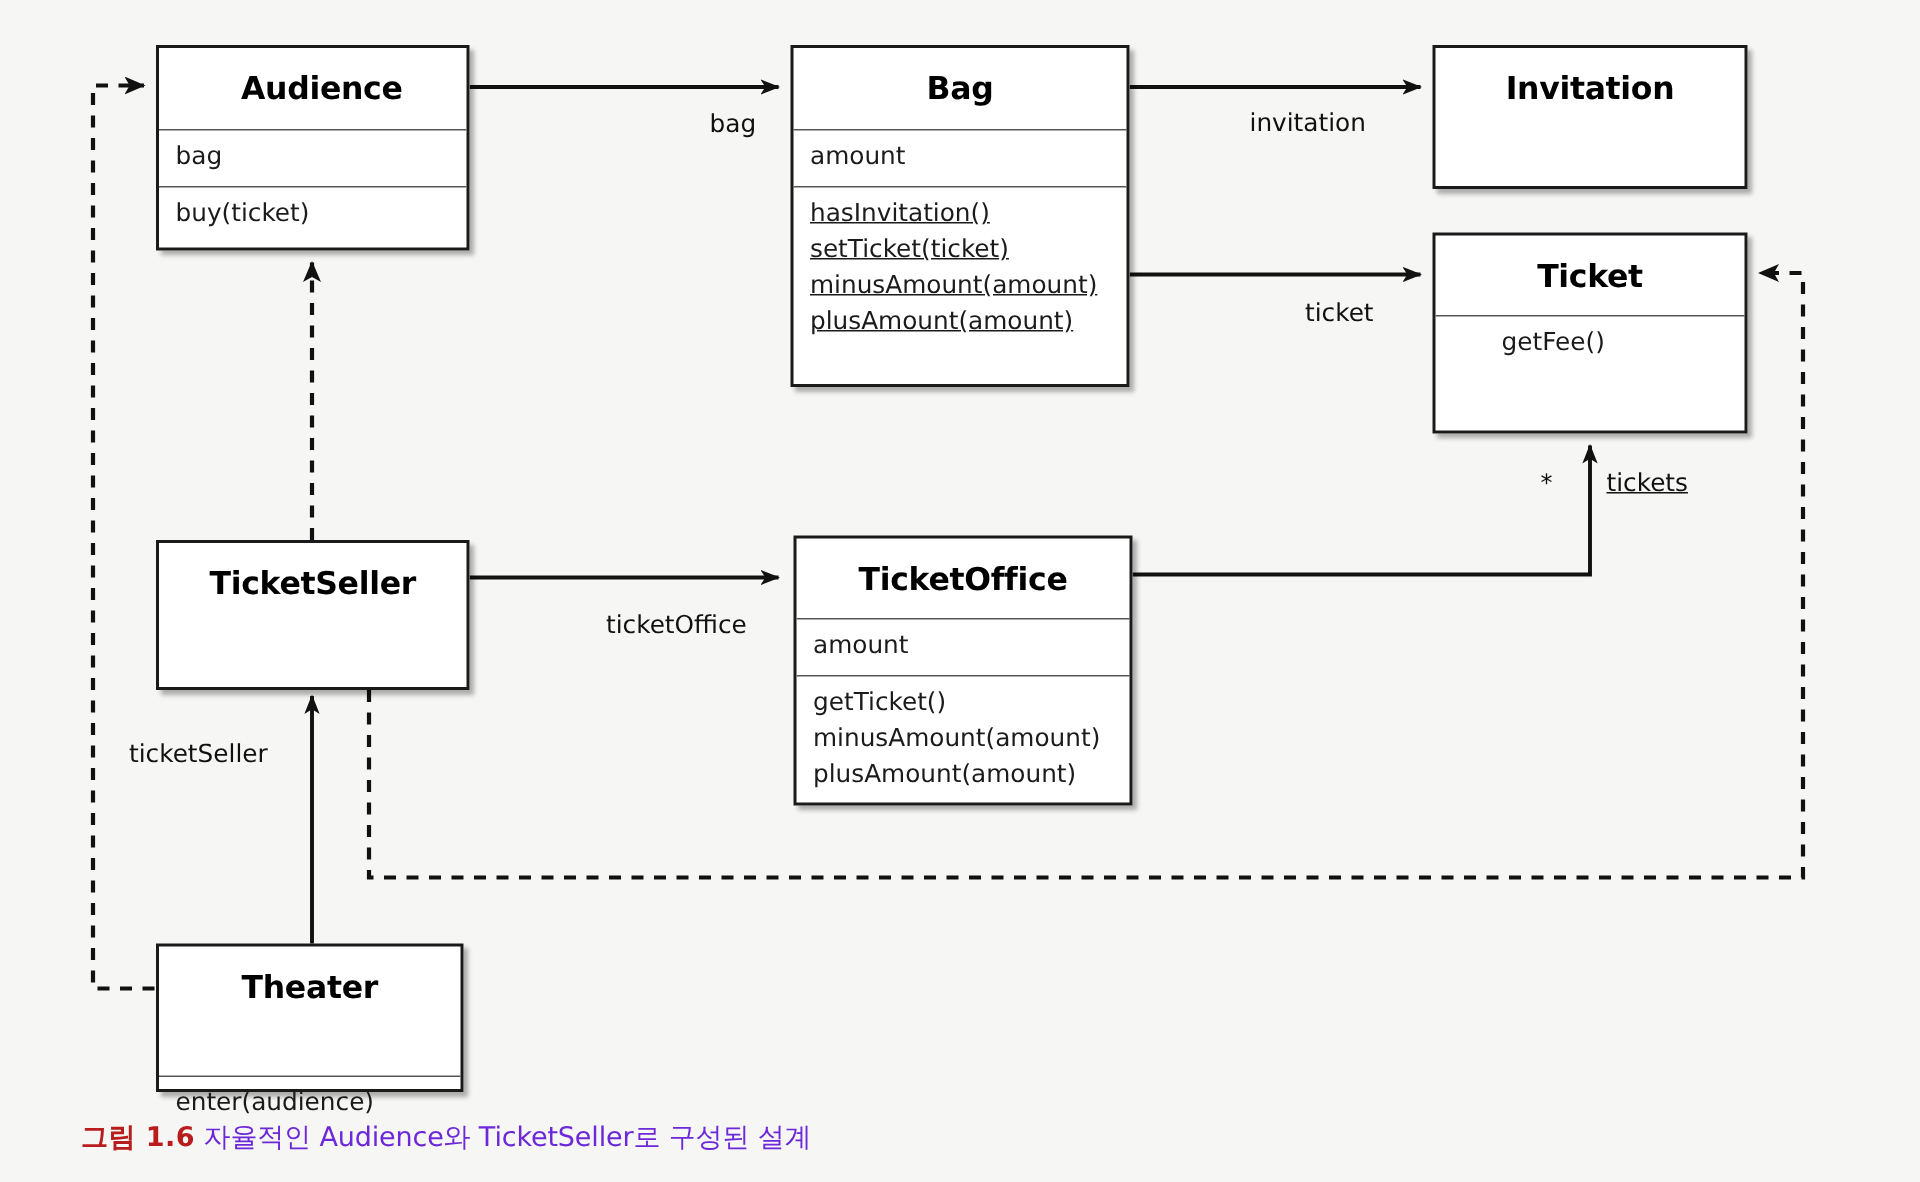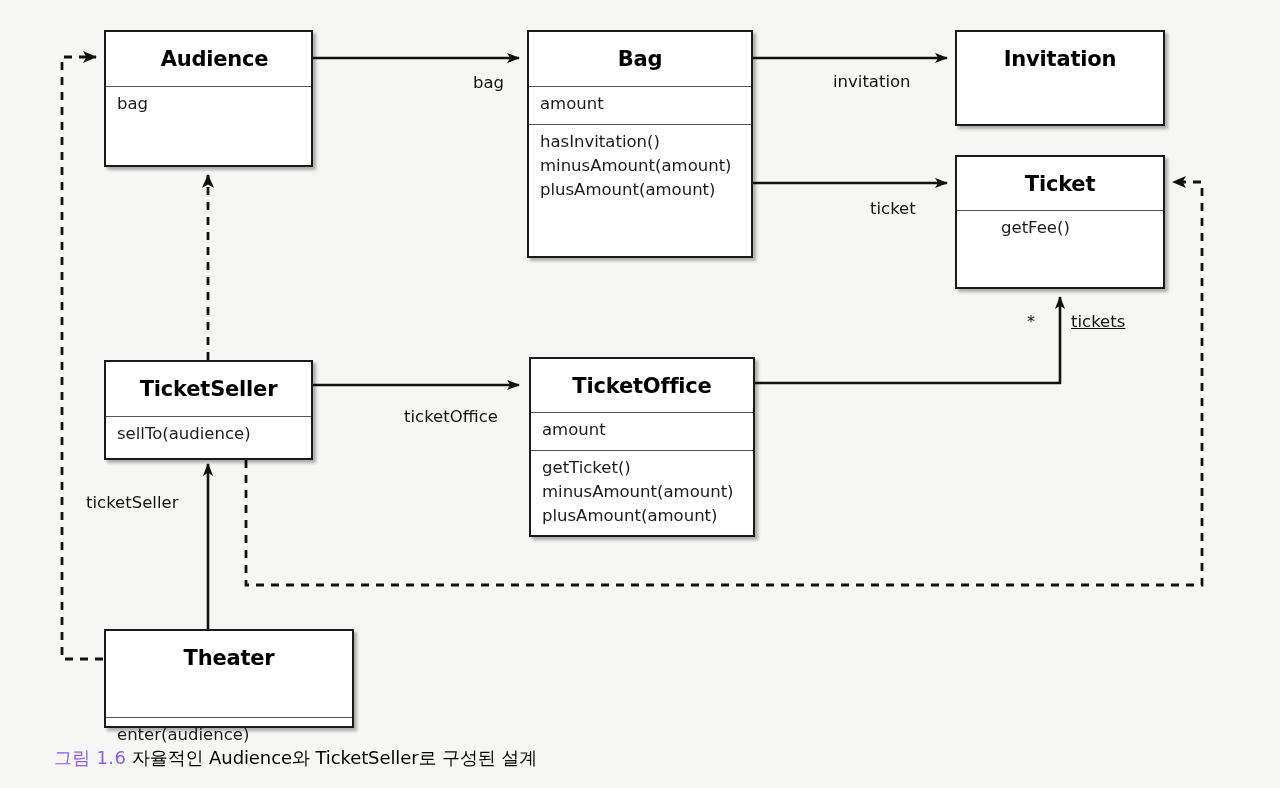--- a/index.html
+++ b/index.html
@@ -74,26 +74,26 @@
   
   .caption {
     position: absolute;
     left: 54px;
     top: 746px;
     font-size: 18px;
     white-space: nowrap;
     z-index: 7;
   }
   .caption .fig-no {
-    color: #8b5cf6;
-    font-weight: normal;
+    color: #b91c1c;
+    font-weight: bold;
     letter-spacing: 0.3px;
   }
   .caption .cap-text {
-    color: #000000;
+    color: #6d28d9;
     letter-spacing: -0.1px;
   }
 </style>
 </head>
 <body>
 
 <div id="diagram-root">
 
   <svg class="layer" viewBox="0 0 1280 788" xmlns="http://www.w3.org/2000/svg">
     <defs>
@@ -122,65 +122,66 @@
     <polyline points="103,659 62,659 62,57 96,57" fill="none" stroke="#111111" stroke-width="2.8" stroke-dasharray="8,7" marker-end="url(#arrowOpen)"></polyline>
 
     <polyline points="246,460 246,585 1202,585 1202,182 1173,182" fill="none" stroke="#111111" stroke-width="2.8" stroke-dasharray="8,7" marker-end="url(#arrowOpen)"></polyline>
   </svg>
 
   <div class="uml-class" style="left:104px; top:30px; width:209px; height:137px;">
     <div class="uml-name" style="height:54px;padding-left:12px;">Audience</div>
     <div class="uml-compartment" style="height:38px;">
       <div class="row">bag</div>
     </div>
+    <div class="uml-compartment" style="height:45px;">
+      <div class="row">buy(ticket)</div>
+    </div>
   </div>
 
   <div class="uml-class" style="left:527px; top:30px; width:226px; height:228px;">
     <div class="uml-name" style="height:54px;">Bag</div>
     <div class="uml-compartment" style="height:38px;">
       <div class="row">amount</div>
     </div>
-    <div class="uml-compartment" style="height:102px;">
+    <div class="uml-compartment" style="height:102px;text-decoration:underline;">
       <div class="row">hasInvitation()</div>
+      <div class="row">setTicket(ticket)</div>
       <div class="row">minusAmount(amount)</div>
       <div class="row">plusAmount(amount)</div>
     </div>
   </div>
 
   <div class="uml-class" style="left:955px; top:30px; width:210px; height:96px;">
     <div class="uml-name" style="height:54px;">Invitation</div>
   </div>
 
   <div class="uml-class" style="left:955px; top:155px; width:210px; height:134px;">
     <div class="uml-name" style="height:53px;">Ticket</div>
     <div class="uml-compartment" style="height:41px;padding-left:44px;">
       <div class="row">getFee()</div>
     </div>
   </div>
 
   <div class="uml-class" style="left:104px; top:360px; width:209px; height:100px;">
     <div class="uml-name" style="height:54px;">TicketSeller</div>
-    <div class="uml-compartment" style="height:44px;">
-      <div class="row">sellTo(audience)</div>
-    </div>
   </div>
 
   <div class="uml-class" style="left:529px; top:357px; width:226px; height:180px;">
     <div class="uml-name" style="height:53px;">TicketOffice</div>
     <div class="uml-compartment" style="height:38px;">
       <div class="row">amount</div>
     </div>
     <div class="uml-compartment" style="height:64px;">
       <div class="row">getTicket()</div>
       <div class="row">minusAmount(amount)</div>
       <div class="row">plusAmount(amount)</div>
     </div>
   </div>
 
-  <div class="uml-class" style="left:104px; top:629px; width:250px; height:99px;">
+  <div class="uml-class" style="left:104px; top:629px; width:205px; height:99px;">
     <div class="uml-name" style="height:54px;">Theater</div>
     <div class="uml-compartment" style="height:43px;margin-top:32px;">
       <div class="row">enter(audience)</div>
     </div>
   </div>
 
   <div class="edge-label" style="left:473px; top:73px;">bag</div>
 
   <div class="edge-label" style="left:833px; top:72px;">invitation</div>
 

